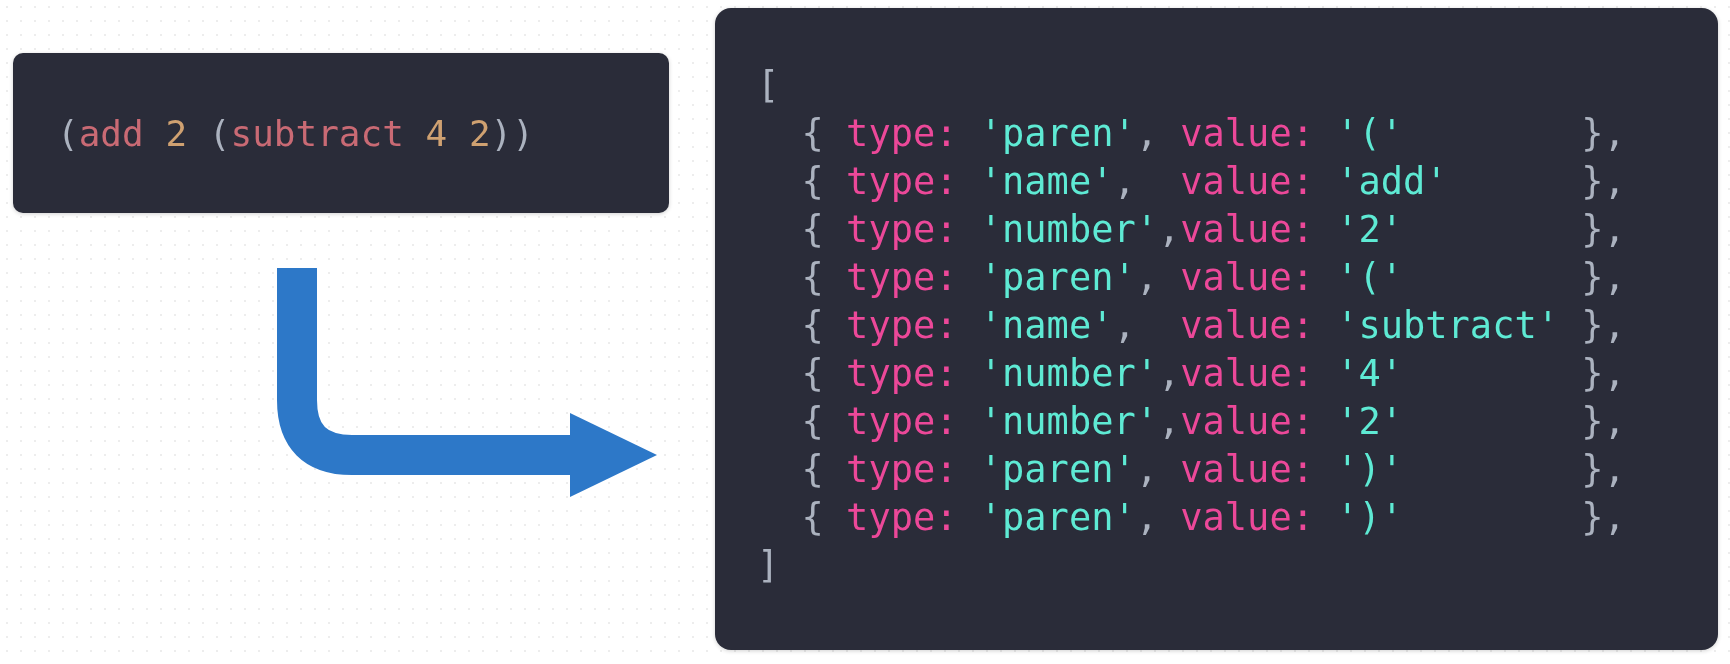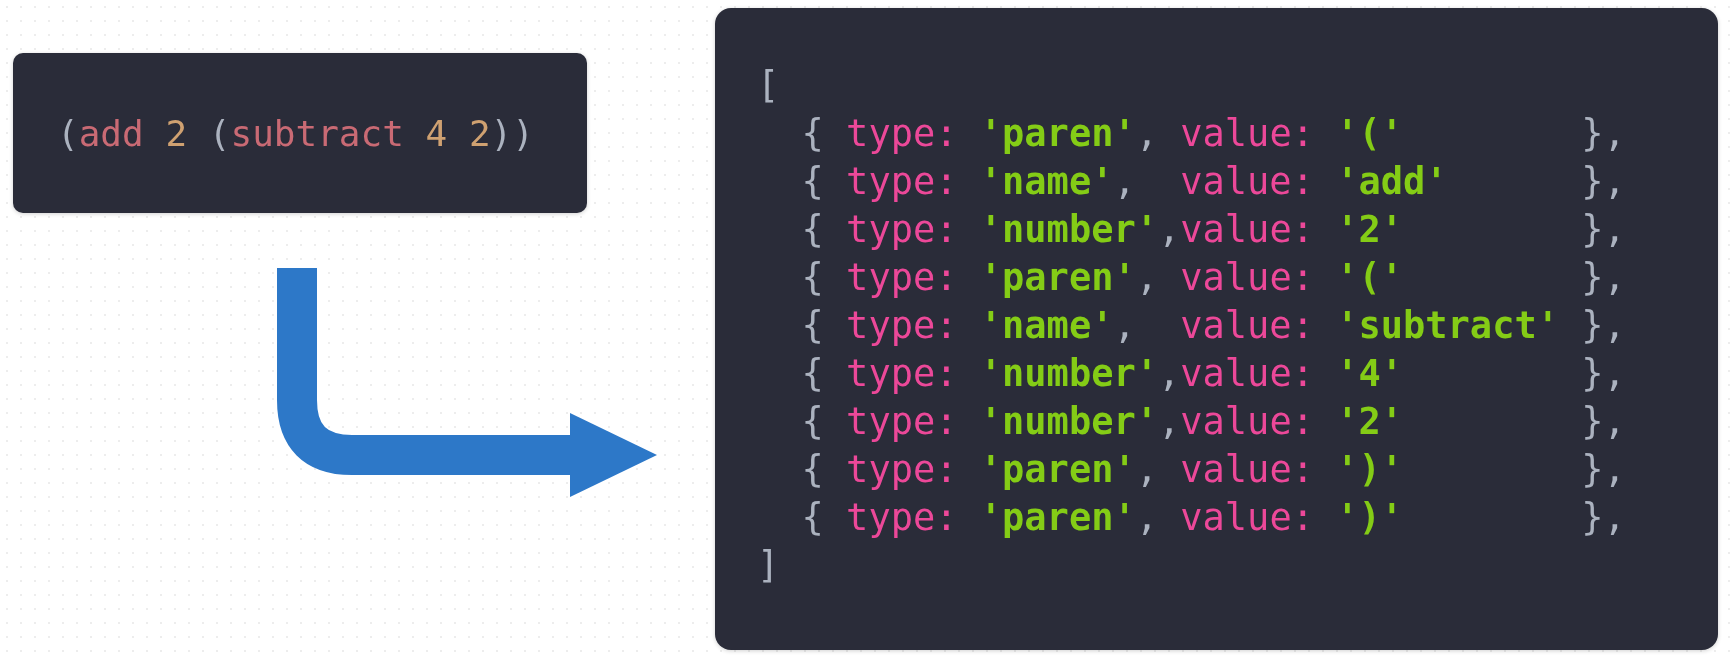--- a/index.html
+++ b/index.html
@@ -20,21 +20,21 @@
   .panel {
     position: absolute;
     background: #2a2c39;
     box-shadow: 0 1px 4px rgba(0,0,0,0.18);
   }
 
   
   .source-panel {
     left: 13px;
     top: 53px;
-    width: 574px;
+    width: 656px;
     height: 160px;
     border-radius: 10px;
     display: flex;
     align-items: center;
   }
   .source-line {
     padding-left: 44px;
     font-size: 36px;
     white-space: pre;
     color: #b6bcc6;
@@ -53,21 +53,21 @@
     line-height: 48px;
     color: #abb2bf;
   }
   .code-line {
     white-space: pre;
   }
 
   
   .tok-punct  { color: #abb2bf; }
   .tok-key    { color: #ec4899; }
-  .tok-string { color: #84cc16; font-weight: bold; }
+  .tok-string { color: #5eead4; }
   .tok-name   { color: #c96a74; }
   .tok-number { color: #cfa171; }
 
   
   .arrow-svg {
     position: absolute;
     left: 240px;
     top: 230px;
   }
 </style>

